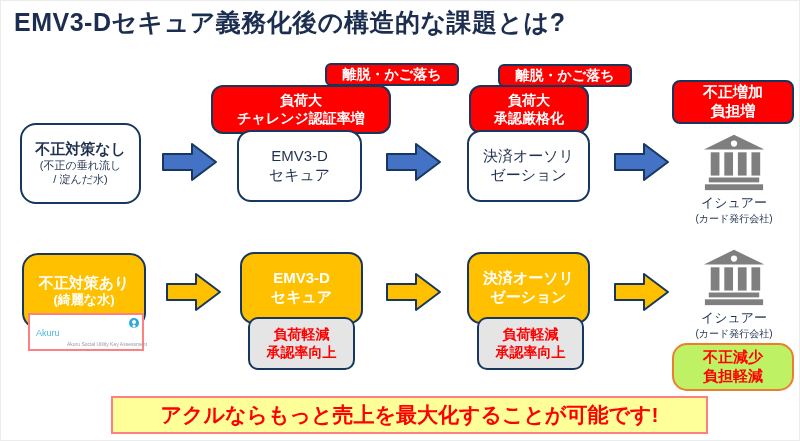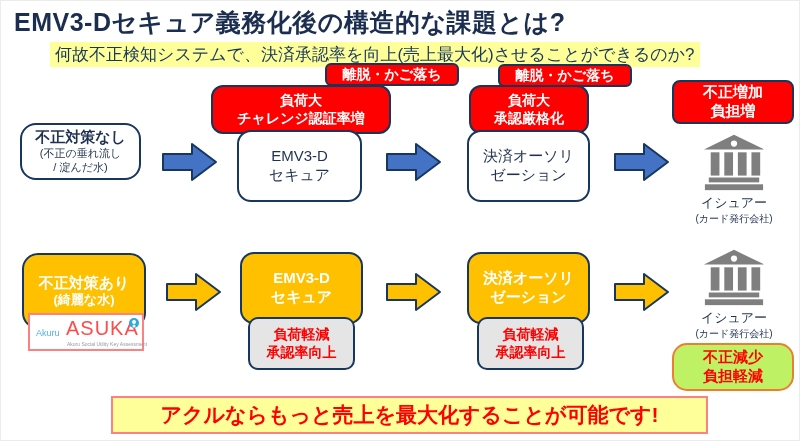--- a/index.html
+++ b/index.html
@@ -74,21 +74,20 @@
     background:#ffff99;border:2px solid #ff8080;display:flex;align-items:center;justify-content:center;
     color:#ff0000;font-weight:bold;font-size:21px;white-space:nowrap;z-index:8;margin-left:7px;
   }
 </style>
 </head>
 <body>
 
 <div class="page">
 
   <div class="title">EMV3-Dセキュア義務化後の構造的な課題とは?</div>
-  <div class="subtitle">何故不正検知システムで、決済承認率を向上(売上最大化)させることができるのか?</div>
 
   <div class="box badge" style="left:324px;top:62px;width:134px;height:23px;">
     <span>離脱・かご落ち</span>
   </div>
   <div class="box badge" style="left:497px;top:63px;width:134px;height:23px;">
     <span>離脱・かご落ち</span>
   </div>
 
   <div class="box callout" style="left:210px;top:84px;width:180px;height:49px;">
     <span>負荷大</span>
@@ -96,21 +95,21 @@
   </div>
   <div class="box callout" style="left:468px;top:84px;width:120px;height:49px;">
     <span>負荷大</span>
     <span>承認厳格化</span>
   </div>
   <div class="box resultred" style="left:671px;top:79px;width:122px;height:44px;">
     <span>不正増加</span>
     <span>負担増</span>
   </div>
 
-  <div class="box startbox" style="left:19px;top:122px;width:121px;height:57px;">
+  <div class="box startbox" style="left:19px;top:122px;width:121px;height:81px;">
     <span class="main">不正対策なし</span>
     <span class="small">(不正の垂れ流し</span>
     <span class="small">/ 淀んだ水)</span>
   </div>
 
   <div class="box stepbox" style="left:236px;top:129px;width:125px;height:72px;">
     <span>EMV3-D</span>
     <span>セキュア</span>
   </div>
   <div class="box stepbox" style="left:466px;top:129px;width:123px;height:72px;">
@@ -143,21 +142,20 @@
     <div class="sb">(カード発行会社)</div>
   </div>
 
   <div class="box orangebox" style="left:21px;top:252px;width:124px;height:76px;border-radius:16px;">
     <span>不正対策あり</span>
     <span class="small">(綺麗な水)</span>
   </div>
 
   <div class="logobox" style="left:27px;top:312px;width:116px;height:38px;">
     <span class="akuru">Akuru</span>
-    <span class="asuka">ASUKA</span>
     <span class="dot"></span>
     <span class="tagline">Akuru Social Utility Key Assessment</span>
   </div>
 
   <div class="box orangebox" style="left:239px;top:251px;width:123px;height:72px;">
     <span>EMV3-D</span>
     <span>セキュア</span>
   </div>
   <div class="box benefit" style="left:247px;top:316px;width:107px;height:53px;">
     <span>負荷軽減</span>

